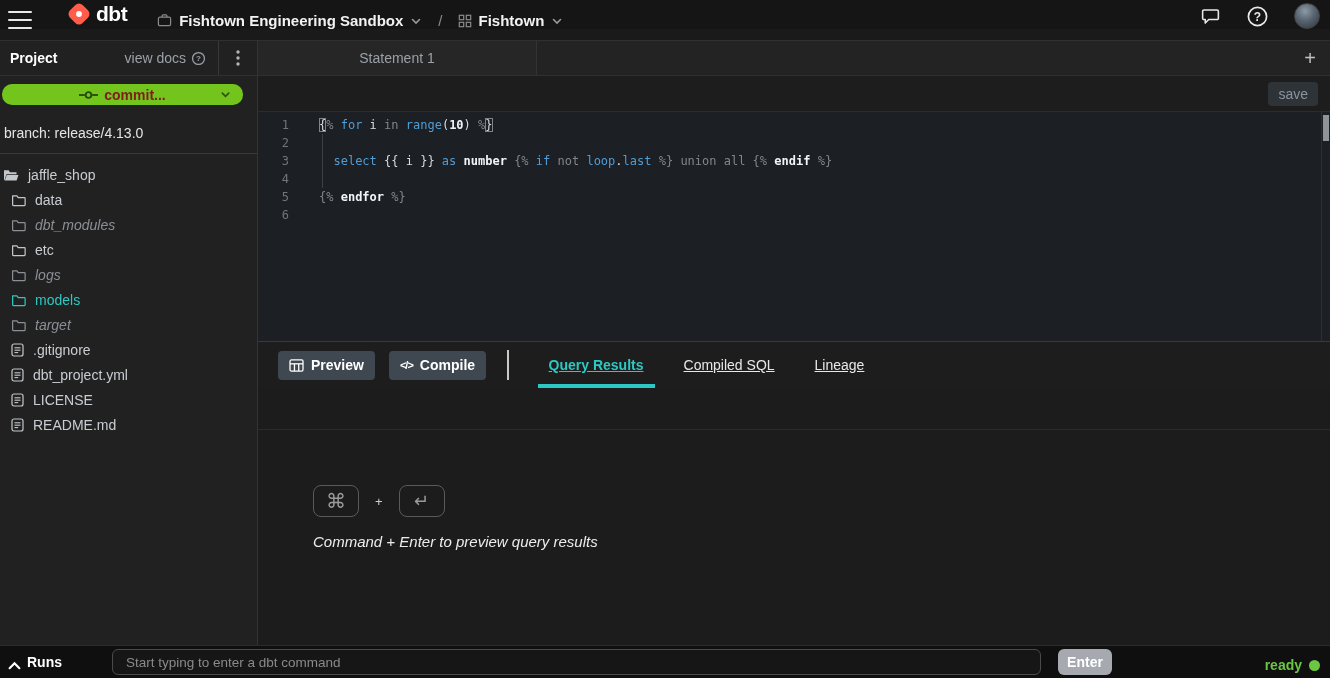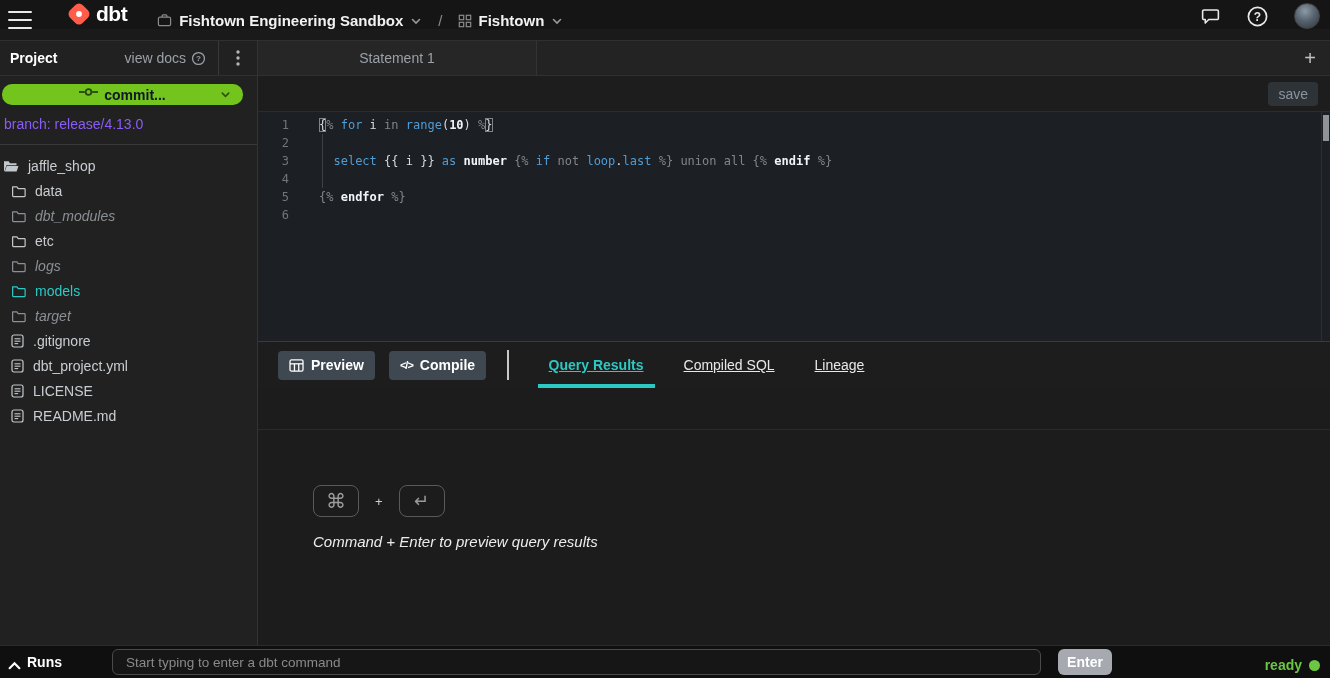--- a/index.html
+++ b/index.html
@@ -31,24 +31,24 @@
   
   .sidebar { width:258px; flex:0 0 258px; background:#212121; border-right:1px solid #333; display:flex; flex-direction:column; }
   .sb-header { height:36px; flex:0 0 36px; border-top:1px solid #303030; border-bottom:1px solid #303030;
                display:flex; align-items:center; padding-left:10px;justify-content:space-between; }
   .sb-title { color:#fff; font-weight:700; font-size:14px; }
   .viewdocs { margin-left:auto; display:flex; align-items:center; gap:5px; color:#9aa1a8; font-size:14px; cursor:pointer; padding-right:12px; }
   .kebab-wrap { border-left:1px solid #383838; height:100%; display:flex; align-items:center; justify-content:center; width:39px; cursor:pointer; }
   .commit-area { padding:8px 0 12px 2px; border-bottom:1px solid #383838; }
   .commit-btn { width:241px; height:21px; background:#73c41d; border:none; border-radius:10px; display:flex; align-items:center;
                 cursor:pointer; position:relative; }
-  .commit-center { flex:1; display:flex; justify-content:center; gap:6px;
-                   color:#0f172a; font-weight:700; font-size:14px; }
+  .commit-center { flex:1; display:flex; align-items:center; justify-content:center; gap:6px;
+                   color:#7f1d1d; font-weight:700; font-size:14px; }
   .commit-chevron { position:absolute; right:12px; top:5px; }
-  .branch-line { color:#8b5cf6; font-size:14px; margin-top:11px; padding-left:2px; }
+  .branch-line { color:#e5e5e5; font-size:14px; margin-top:20px; padding-left:2px; }
   .tree { padding-top:8px; flex:1; overflow:hidden; }
   .tree-row { height:25px; display:flex; align-items:center; gap:9px; cursor:pointer; font-size:14px; color:#c9cdd1; }
   .tree-row.d0 { padding-left:3px; }
   .tree-row.d1 { padding-left:11px; }
   .tree-row.italic { color:#8b9096; font-style:italic; }
   .tree-row.active { color:#2cc9c4; }
 
   
   .main { flex:1; display:flex; flex-direction:column; min-width:0; }
   .tabbar { height:36px; flex:0 0 36px; background:#232323; border-top:1px solid #303030; border-bottom:1px solid #303030;

